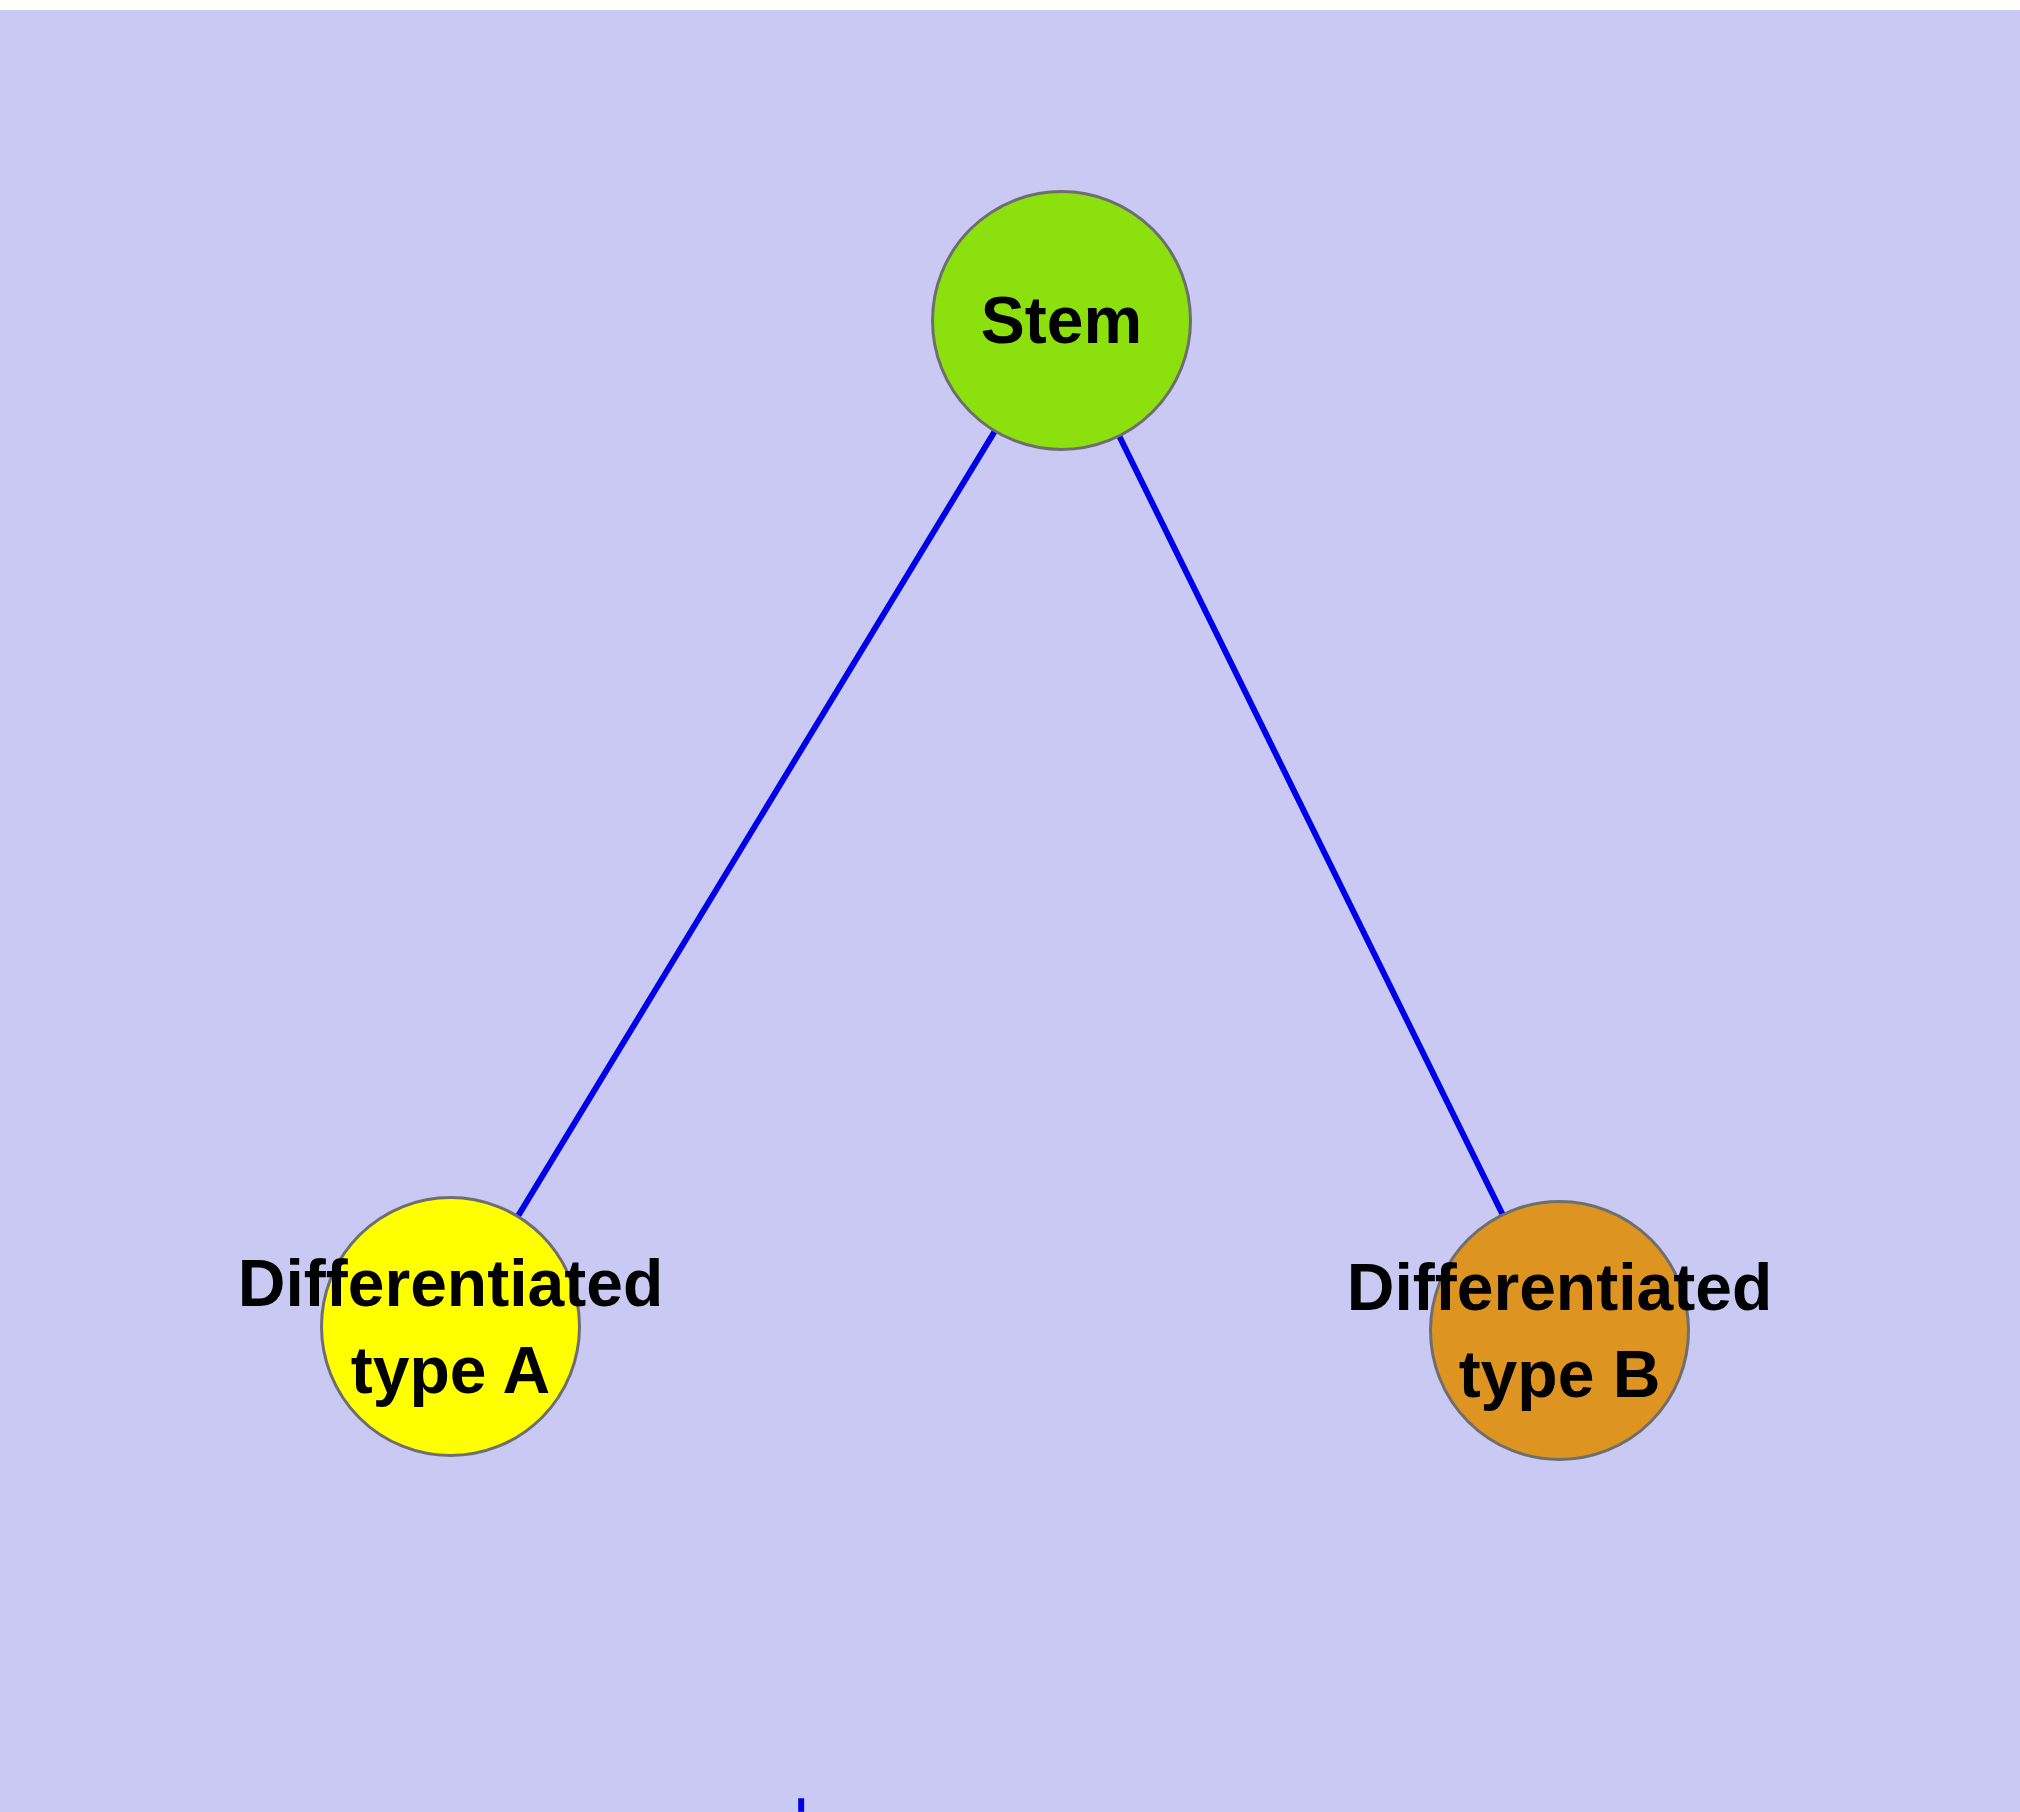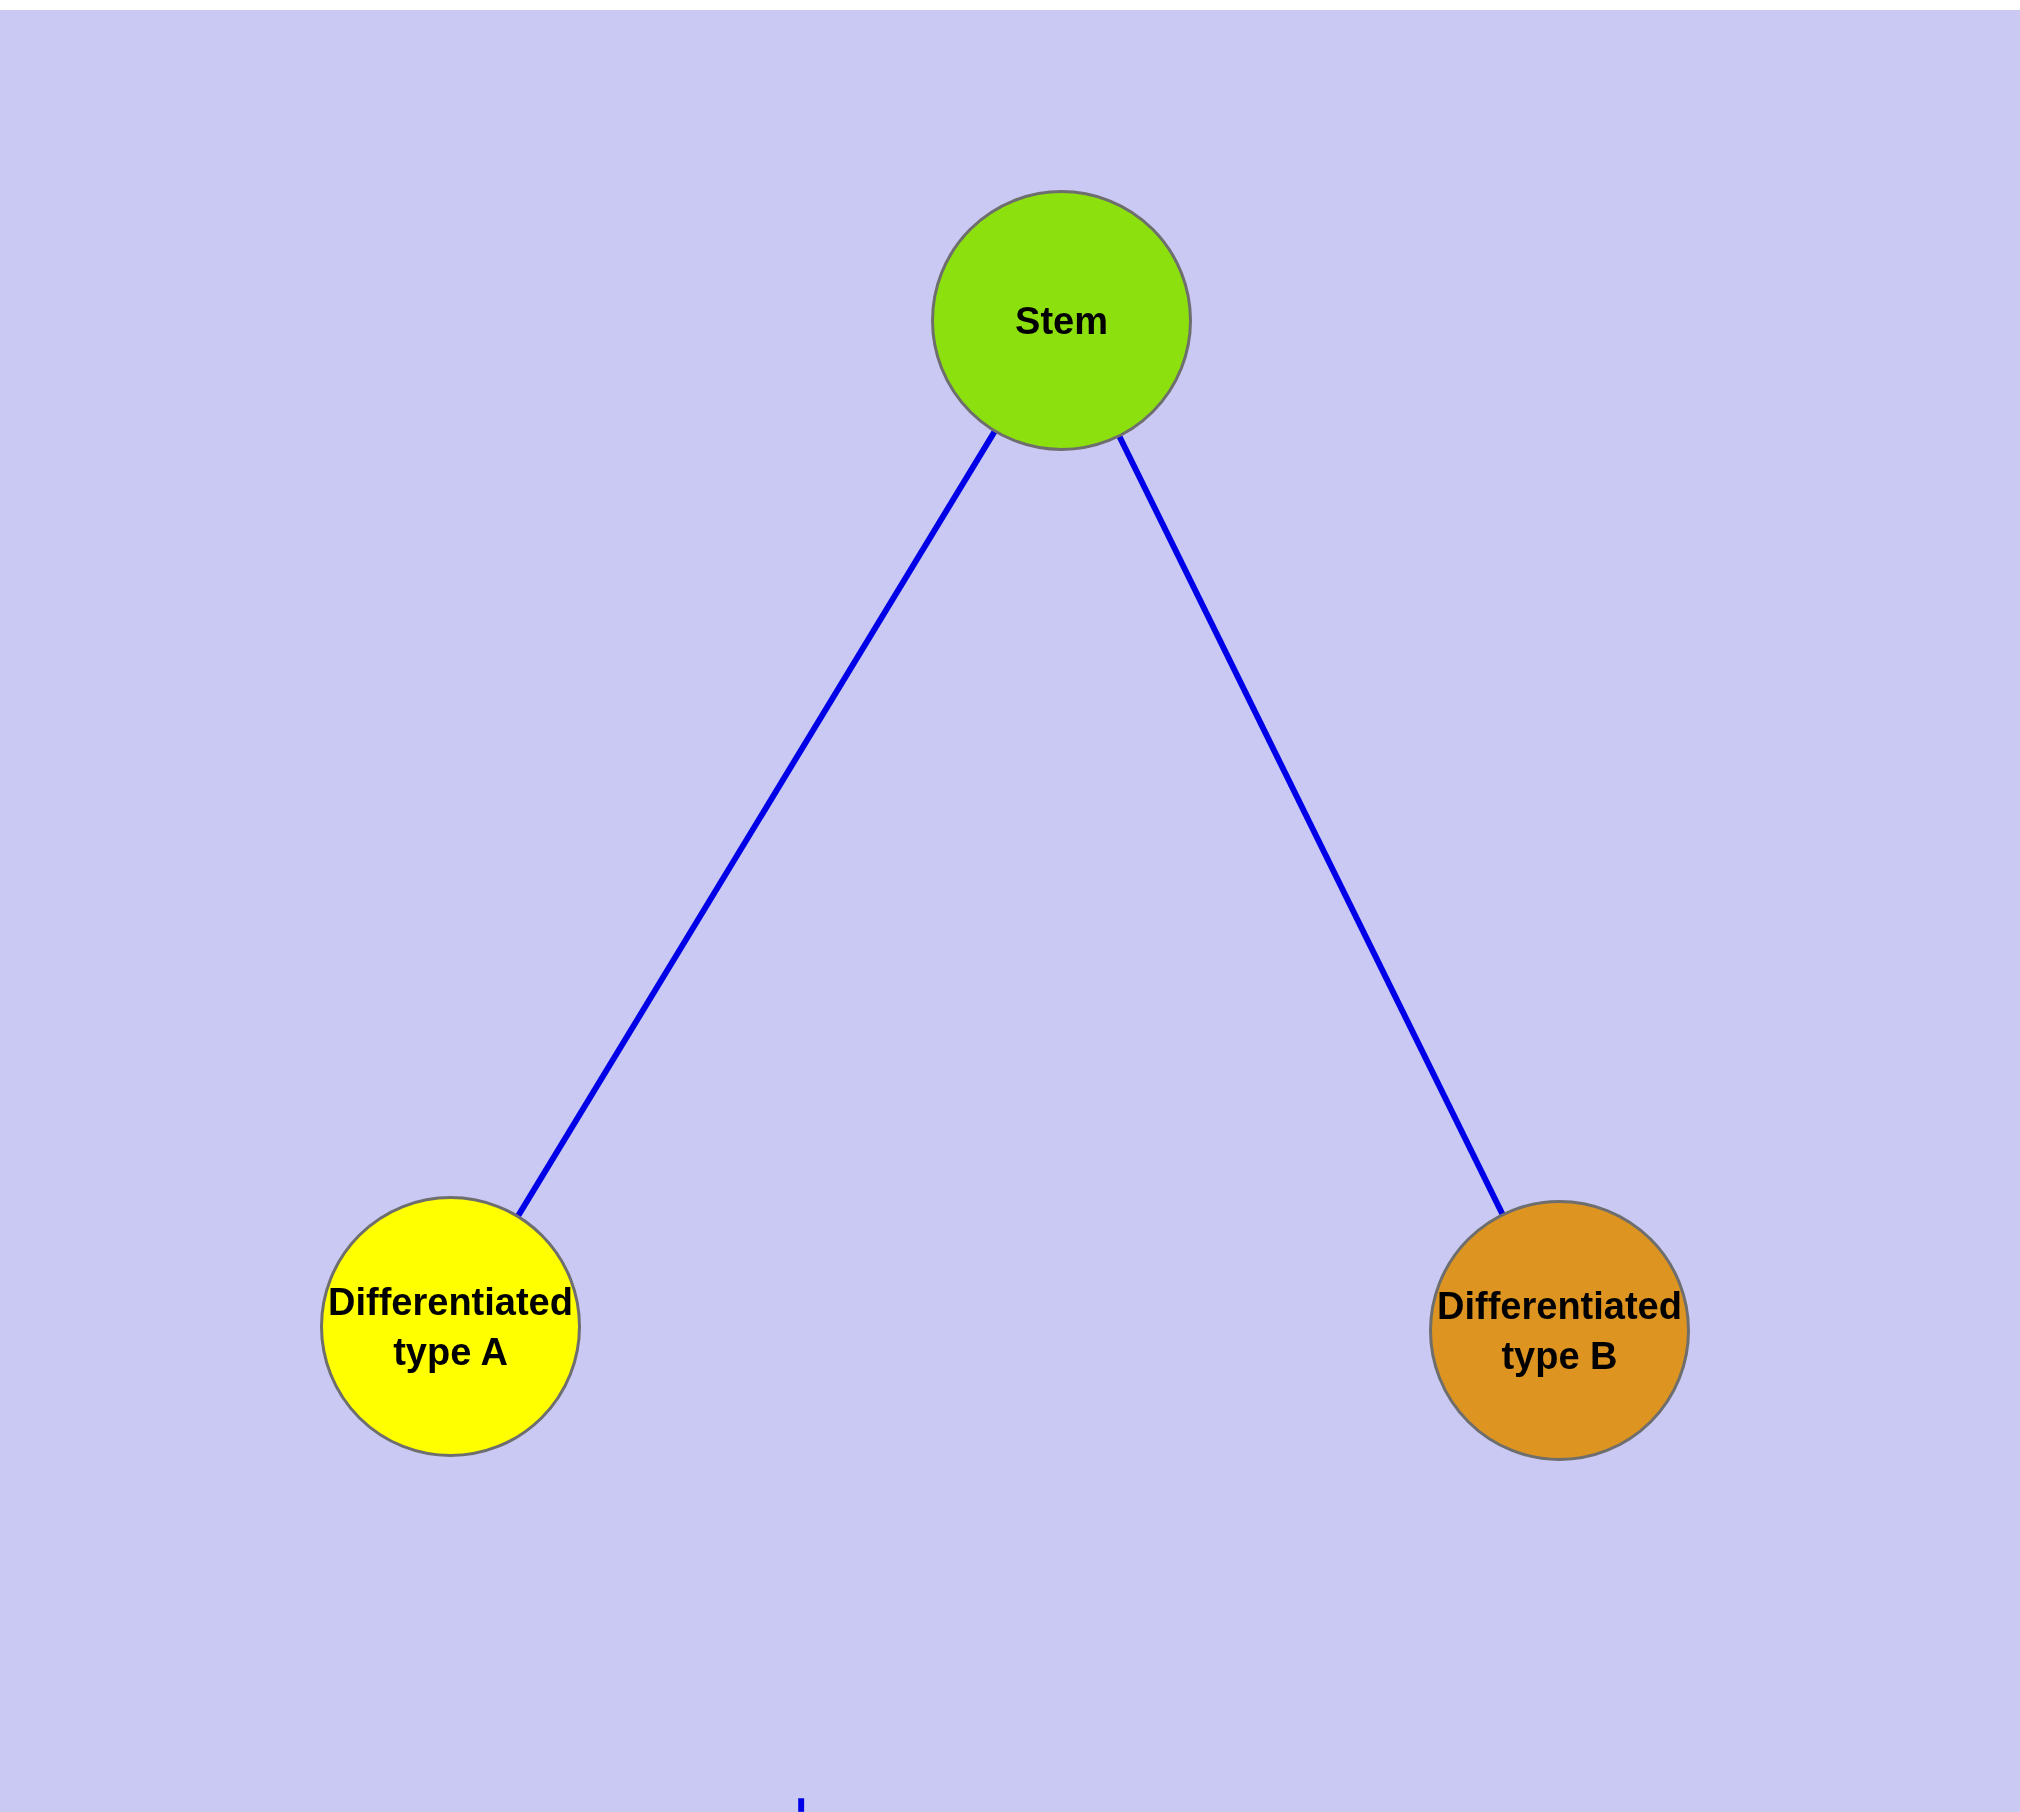--- a/index.html
+++ b/index.html
@@ -46,21 +46,21 @@
     z-index: 2;
   }
   .node-label {
     position: absolute;
     left: 50%;
     top: 50%;
     transform: translate(-50%, -50%);
     width: max-content;
     text-align: center;
     font-weight: bold;
-    font-size: 38px;
+    font-size: 66px;
     line-height: 1.32;
     color: #000000;
     white-space: pre-line;
     z-index: 4;
   }
   .node-stem   { left: 931px; top: 180px; }
   .node-type-a { left: 320px;  top: 1186px; }
   .node-type-b { left: 1429px; top: 1190px; }
 </style>
 </head>

